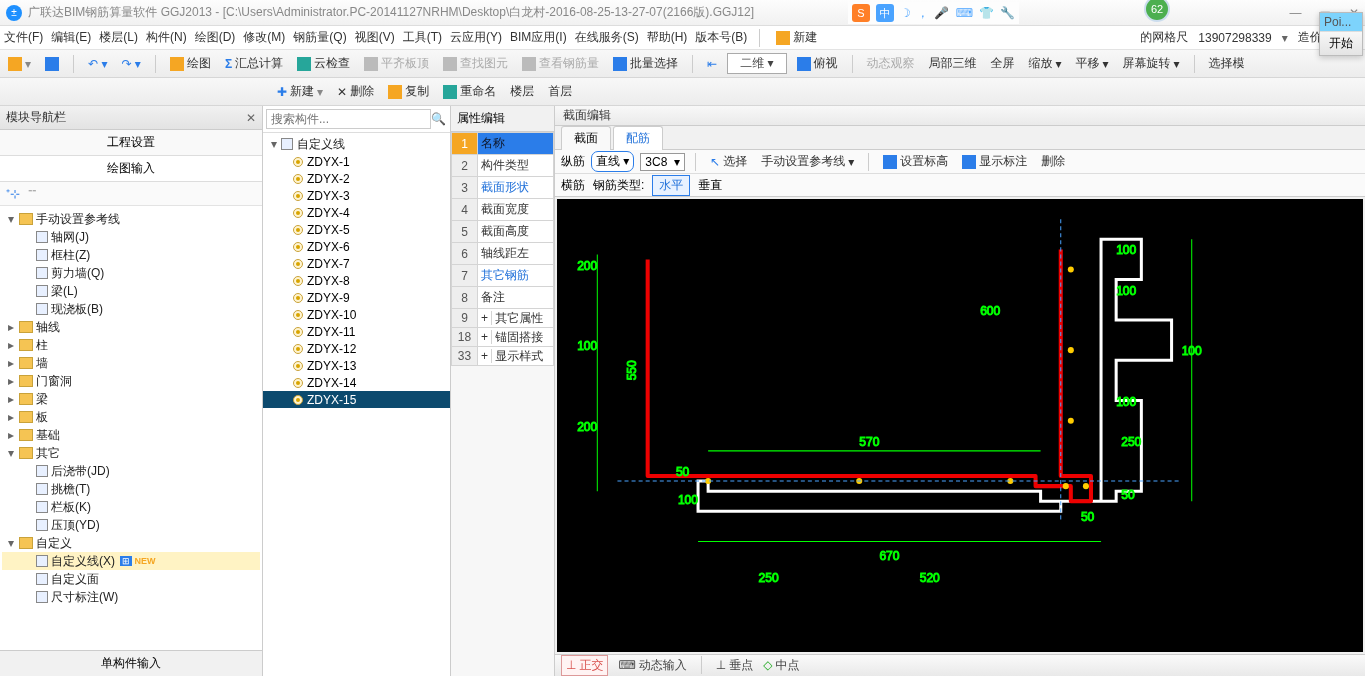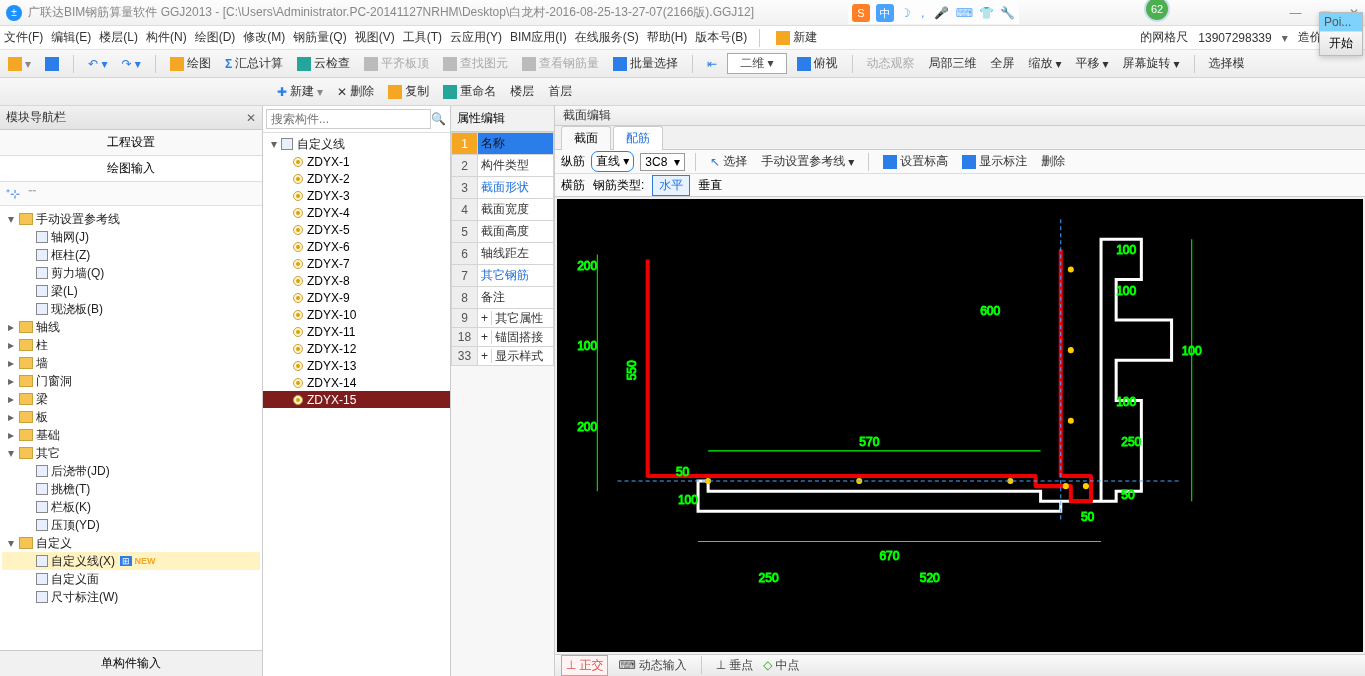--- a/index.html
+++ b/index.html
@@ -33,21 +33,21 @@
 .tree-row.sel { background: #fff3c4; }
 .bottom-tab { text-align: center; padding: 4px; border-top: 1px solid #ccc; background: #f1f1f1; }
 .panel-mid { width: 188px; background: #fff; border-right: 1px solid #ccc; display: flex; flex-direction: column; }
 .searchbar { display: flex; align-items: center; padding: 3px; border-bottom: 1px solid #ddd; }
 .searchbar input { flex: 1; border: 1px solid #ccc; padding: 2px 4px; font-size: 12px; }
 .searchbar .sic { width: 18px; text-align: center; color: #888; }
 .clist { flex:1; overflow:auto; padding:2px 0;}
 .crow { display:flex; align-items:center; height:17px; padding-left: 30px; gap:4px;}
 .crow .dot { width:10px; height:10px; border:1px solid #c9a23a; background:#fff4cf; border-radius:50%; position:relative;}
 .crow .dot::after{content:"";position:absolute;inset:2px;border-radius:50%;background:#d9a400;}
-.crow.sel { background:#7f1d1d; color:#fff;}
+.crow.sel { background:#0c4a6e; color:#fff;}
 .croot { display:flex; align-items:center; height:18px; padding-left:8px; gap:4px; color:#222;}
 .panel-prop { width: 104px; background:#f7f7f7; border-right:1px solid #ccc; display:flex; flex-direction:column;}
 .prophdr { padding:4px 6px; background:#f1f1f1; border-bottom:1px solid #ccc;}
 .proptab { border-collapse:collapse; width:100%; font-size:12px;}
 .proptab td { border:1px solid #d4d4d4; padding:2px 3px; height:18px; background:#fff;}
 .proptab td.rh { background:#eee; text-align:center; width:26px; color:#555;}
 .proptab td.rh.sel { background:#f5a623; color:#fff;}
 .proptab td.lbl { color:#333; }
 .proptab td.lbl.sel { background:#2b7de9; color:#0f172a; text-align:left;}
 .proptab td.blue { color:#1e6fd9;}

